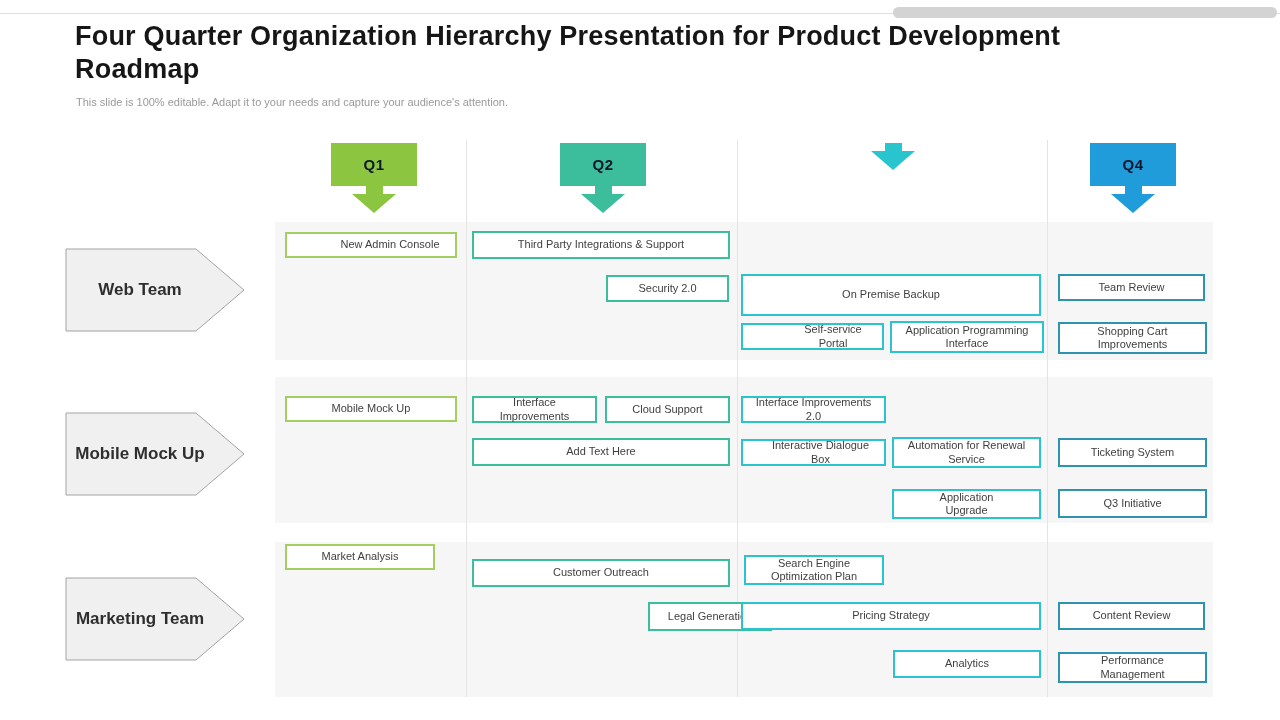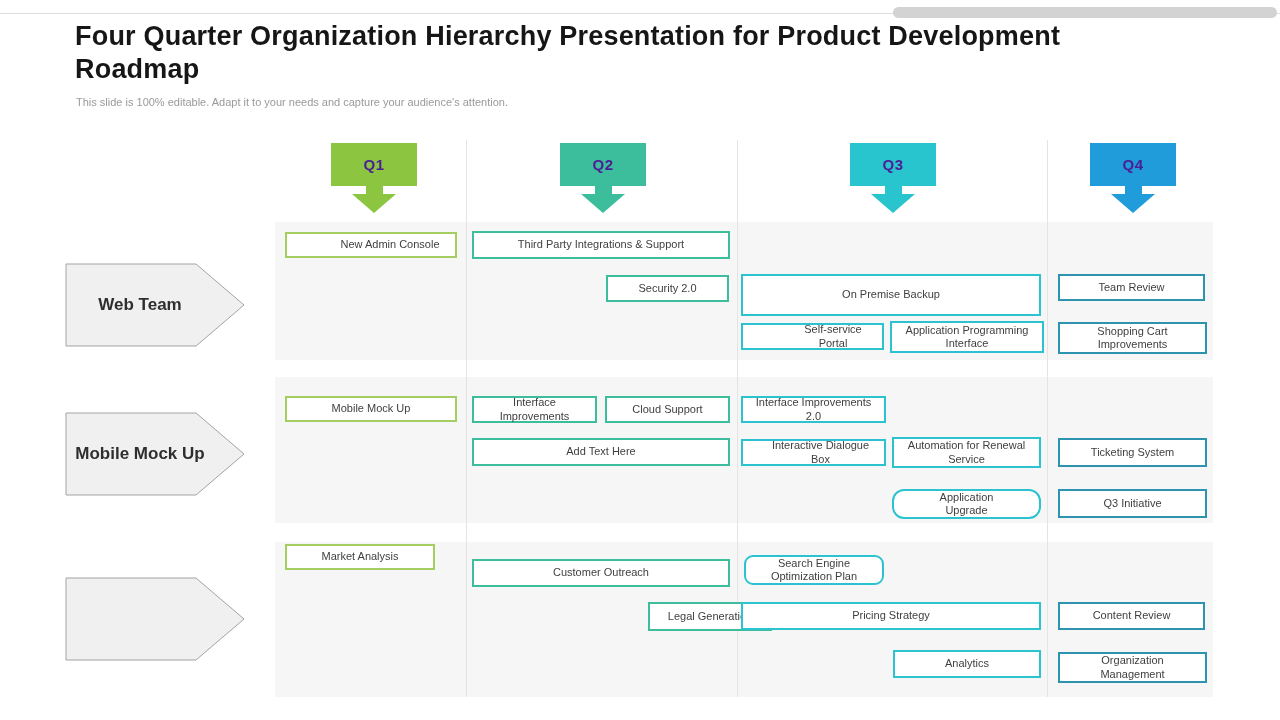--- a/index.html
+++ b/index.html
@@ -16,21 +16,21 @@
 
   
   .vline { position:absolute; top:140px; height:557px; width:1px; background:#e4e4e4; }
   .band  { position:absolute; left:275px; width:938px; background:#f6f6f6; }
   .band1 { top:222px; height:138px; }
   .band2 { top:377px; height:146px; }
   .band3 { top:542px; height:155px; }
 
   
   .qheader { position:absolute; top:143px; width:86px; text-align:center; }
-  .qrect { height:43px; line-height:43px; color:#4c1d95; font-weight:bold; font-size:15px; letter-spacing:0.5px; }
+  .qrect { height:43px; line-height:43px; color:#0f172a; font-weight:bold; font-size:15px; letter-spacing:0.5px; }
   .qstem { width:17px; height:9px; margin:0 auto; }
   .qtri  { width:0; height:0; margin:-1px auto 0; border-left:22px solid transparent; border-right:22px solid transparent; border-top-width:19px; border-top-style:solid; }
   .c1 .qrect,.c1 .qstem { background:#8CC540; } .c1 .qtri { border-top-color:#8CC540; }
   .c2 .qrect,.c2 .qstem { background:#3CBD9C; } .c2 .qtri { border-top-color:#3CBD9C; }
   .c3 .qrect,.c3 .qstem { background:#29C5CE; } .c3 .qtri { border-top-color:#29C5CE; }
   .c4 .qrect,.c4 .qstem { background:#1F9CD9; } .c4 .qtri { border-top-color:#1F9CD9; }
 
   
   .team { position:absolute; left:65px; width:180px; height:84px; }
   .team svg { position:absolute; left:0; top:0; }
@@ -68,72 +68,72 @@
     <div class="qrect">Q1</div>
     <div class="qstem"></div>
     <div class="qtri"></div>
   </div>
   <div class="qheader c2" style="left:560px;">
     <div class="qrect">Q2</div>
     <div class="qstem"></div>
     <div class="qtri"></div>
   </div>
   <div class="qheader c3" style="left:850px;">
-    <div class="qrect">Q3</div>
     <div class="qstem"></div>
     <div class="qtri"></div>
   </div>
   <div class="qheader c4" style="left:1090px;">
     <div class="qrect">Q4</div>
     <div class="qstem"></div>
     <div class="qtri"></div>
   </div>
 
-  <div class="team" style="top:263px;">
+  <div class="team" style="top:248px;">
     <svg width="180" height="84" viewBox="0 0 180 84">
       <polygon points="1,1 131,1 179,42 131,83 1,83" fill="#f0f0f0" stroke="#a3a3a3" stroke-width="1"></polygon>
     </svg>
     <div class="team-label">Web Team</div>
   </div>
   <div class="team" style="top:412px;">
     <svg width="180" height="84" viewBox="0 0 180 84">
       <polygon points="1,1 131,1 179,42 131,83 1,83" fill="#f0f0f0" stroke="#a3a3a3" stroke-width="1"></polygon>
     </svg>
     <div class="team-label">Mobile Mock Up</div>
   </div>
   <div class="team" style="top:577px;">
     <svg width="180" height="84" viewBox="0 0 180 84">
       <polygon points="1,1 131,1 179,42 131,83 1,83" fill="#f0f0f0" stroke="#a3a3a3" stroke-width="1"></polygon>
     </svg>
+    <div class="team-label">Marketing Team</div>
   </div>
 
   <div class="box bq1" style="left:285px; top:232px; width:172px; height:26px;padding-left:44px;">New Admin Console</div>
   <div class="box bq2" style="left:472px; top:231px; width:258px; height:28px;">Third Party Integrations &amp; Support</div>
   <div class="box bq2" style="left:606px; top:275px; width:123px; height:27px;">Security 2.0</div>
   <div class="box bq3" style="left:741px; top:274px; width:300px; height:42px;">On Premise Backup</div>
   <div class="box bq3" style="left:741px; top:323px; width:143px; height:27px;padding-left:47px;">Self-service Portal</div>
   <div class="box bq3" style="left:890px; top:321px; width:154px; height:32px;">Application Programming Interface</div>
   <div class="box bq4" style="left:1058px; top:274px; width:147px; height:27px;">Team Review</div>
   <div class="box bq4" style="left:1058px; top:322px; width:149px; height:32px;">Shopping Cart Improvements</div>
 
   <div class="box bq1" style="left:285px; top:396px; width:172px; height:26px;">Mobile Mock Up</div>
   <div class="box bq2" style="left:472px; top:396px; width:125px; height:27px;">Interface Improvements</div>
   <div class="box bq2" style="left:605px; top:396px; width:125px; height:27px;">Cloud Support</div>
   <div class="box bq2" style="left:472px; top:438px; width:258px; height:28px;">Add Text Here</div>
   <div class="box bq3" style="left:741px; top:396px; width:145px; height:27px;">Interface Improvements 2.0</div>
   <div class="box bq3" style="left:741px; top:439px; width:145px; height:27px;padding-left:20px;">Interactive Dialogue Box</div>
   <div class="box bq3" style="left:892px; top:437px; width:149px; height:31px;">Automation for Renewal Service</div>
-  <div class="box bq3" style="left:892px; top:489px; width:149px; height:30px;border-radius:12px;">Application
+  <div class="box bq3" style="left:892px; top:489px; width:149px; height:30px;">Application
 Upgrade</div>
   <div class="box bq4" style="left:1058px; top:438px; width:149px; height:29px;">Ticketing System</div>
   <div class="box bq4" style="left:1058px; top:489px; width:149px; height:29px;">Q3 Initiative</div>
 
   <div class="box bq1" style="left:285px; top:544px; width:150px; height:26px;">Market Analysis</div>
   <div class="box bq2" style="left:472px; top:559px; width:258px; height:28px;">Customer Outreach</div>
   <div class="box bq2" style="left:605px; top:602px; width:124px; height:29px;margin-left:43px;">Legal Generation</div>
-  <div class="box bq3" style="left:744px; top:555px; width:140px; height:30px;border-radius:9px;">Search Engine Optimization Plan</div>
+  <div class="box bq3" style="left:744px; top:555px; width:140px; height:30px;">Search Engine Optimization Plan</div>
   <div class="box bq3" style="left:741px; top:602px; width:300px; height:28px;">Pricing Strategy</div>
   <div class="box bq3" style="left:893px; top:650px; width:148px; height:28px;">Analytics</div>
   <div class="box bq4" style="left:1058px; top:602px; width:147px; height:28px;">Content Review</div>
-  <div class="box bq4" style="left:1058px; top:652px; width:149px; height:31px;">Organization
+  <div class="box bq4" style="left:1058px; top:652px; width:149px; height:31px;">Performance
 Management</div>
 
 </div>
 
 </body></html>

